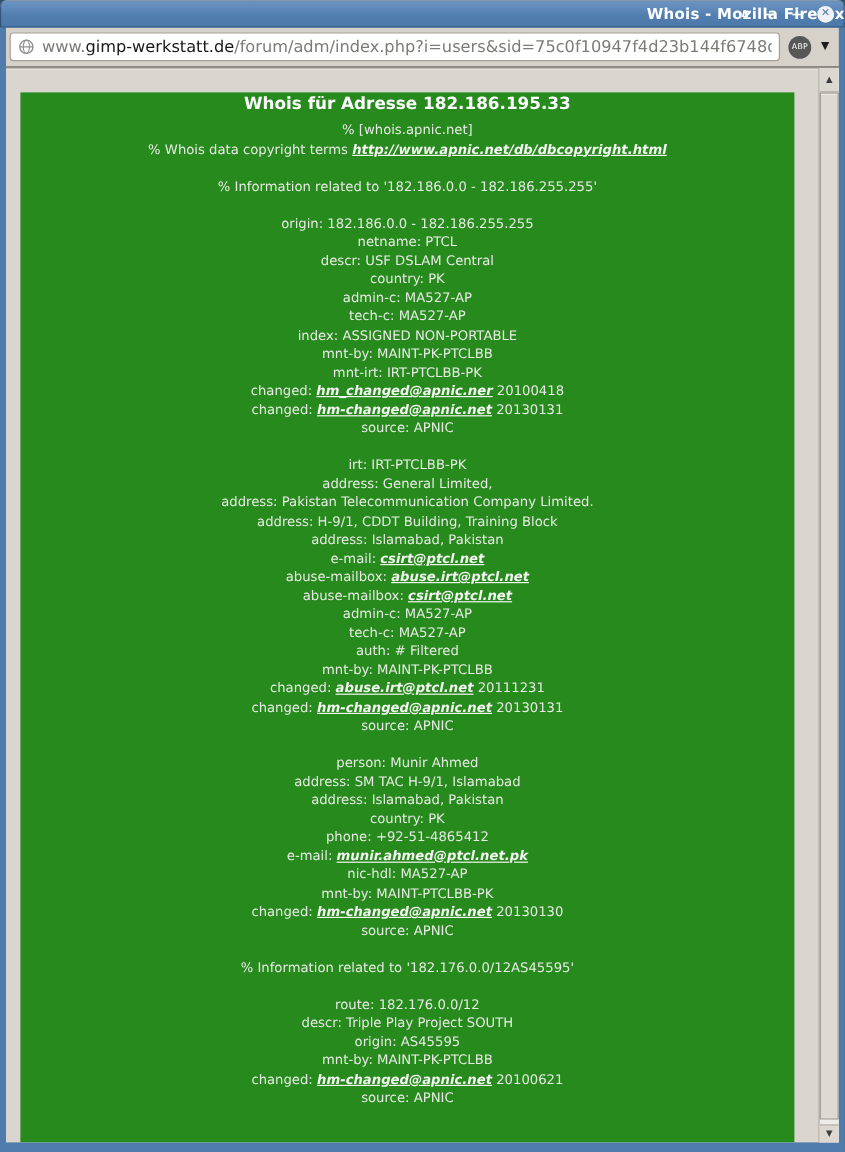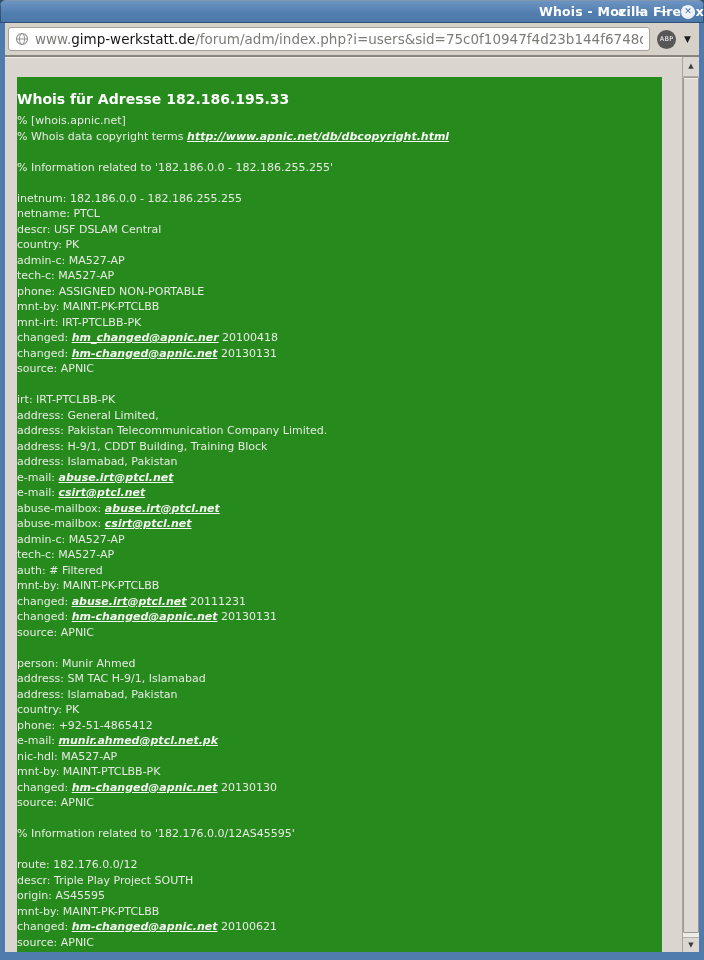--- a/index.html
+++ b/index.html
@@ -82,23 +82,24 @@
     background:#dad6cf;
     border-top:1px solid #87837b;
     display:flex;
     box-shadow: inset 0 1px 0 #efede8;
   }
   .content-area { flex:1; min-width:0; position:relative; overflow:hidden; }
   .whois-page {
     margin:20px 20px 0 12px;
     height:calc(100% - 20px);
     background:#268a1c;
+    text-align:center;
     color:#e8ebe5;
     font-size:11px;
-    padding-top:12px;
+    padding-top:0;
     overflow:hidden;
   }
   .whois-heading {
     color:#ffffff; font-size:14px; font-weight:bold;
     margin:2px 0 6px 0;
   }
   .line { min-height:15.5px; line-height:15.5px; white-space:nowrap; }
   .wlink {
     color:#f4f6f2; font-weight:bold; text-decoration:underline; cursor:pointer;font-style:italic;
   }
@@ -158,39 +159,38 @@
     <div class="viewport">
       <div class="content-area">
         <div class="whois-page">
           <div class="whois-heading">Whois für Adresse 182.186.195.33</div>
           <div>
               <div class="line"><span>% [whois.apnic.net]</span></div>
               <div class="line"><span>% Whois data copyright terms </span><a class="wlink">http://www.apnic.net/db/dbcopyright.html</a></div>
               <div class="line">&nbsp;</div>
               <div class="line"><span>% Information related to '182.186.0.0 - 182.186.255.255'</span></div>
               <div class="line">&nbsp;</div>
-              <div class="line"><span>inetnum: 182.186.0.0 - 182.186.255.255</span></div>
+              <div class="line"><span>origin: 182.186.0.0 - 182.186.255.255</span></div>
               <div class="line"><span>netname: PTCL</span></div>
               <div class="line"><span>descr: USF DSLAM Central</span></div>
               <div class="line"><span>country: PK</span></div>
               <div class="line"><span>admin-c: MA527-AP</span></div>
               <div class="line"><span>tech-c: MA527-AP</span></div>
-              <div class="line"><span>phone: ASSIGNED NON-PORTABLE</span></div>
+              <div class="line"><span>index: ASSIGNED NON-PORTABLE</span></div>
               <div class="line"><span>mnt-by: MAINT-PK-PTCLBB</span></div>
               <div class="line"><span>mnt-irt: IRT-PTCLBB-PK</span></div>
               <div class="line"><span>changed: </span><a class="wlink">hm_changed@apnic.ner</a><span> 20100418</span></div>
               <div class="line"><span>changed: </span><a class="wlink">hm-changed@apnic.net</a><span> 20130131</span></div>
               <div class="line"><span>source: APNIC</span></div>
               <div class="line">&nbsp;</div>
               <div class="line"><span>irt: IRT-PTCLBB-PK</span></div>
               <div class="line"><span>address: General Limited,</span></div>
               <div class="line"><span>address: Pakistan Telecommunication Company Limited.</span></div>
               <div class="line"><span>address: H-9/1, CDDT Building, Training Block</span></div>
               <div class="line"><span>address: Islamabad, Pakistan</span></div>
-              <div class="line"><span>e-mail: </span><a class="wlink">abuse.irt@ptcl.net</a></div>
               <div class="line"><span>e-mail: </span><a class="wlink">csirt@ptcl.net</a></div>
               <div class="line"><span>abuse-mailbox: </span><a class="wlink">abuse.irt@ptcl.net</a></div>
               <div class="line"><span>abuse-mailbox: </span><a class="wlink">csirt@ptcl.net</a></div>
               <div class="line"><span>admin-c: MA527-AP</span></div>
               <div class="line"><span>tech-c: MA527-AP</span></div>
               <div class="line"><span>auth: # Filtered</span></div>
               <div class="line"><span>mnt-by: MAINT-PK-PTCLBB</span></div>
               <div class="line"><span>changed: </span><a class="wlink">abuse.irt@ptcl.net</a><span> 20111231</span></div>
               <div class="line"><span>changed: </span><a class="wlink">hm-changed@apnic.net</a><span> 20130131</span></div>
               <div class="line"><span>source: APNIC</span></div>

